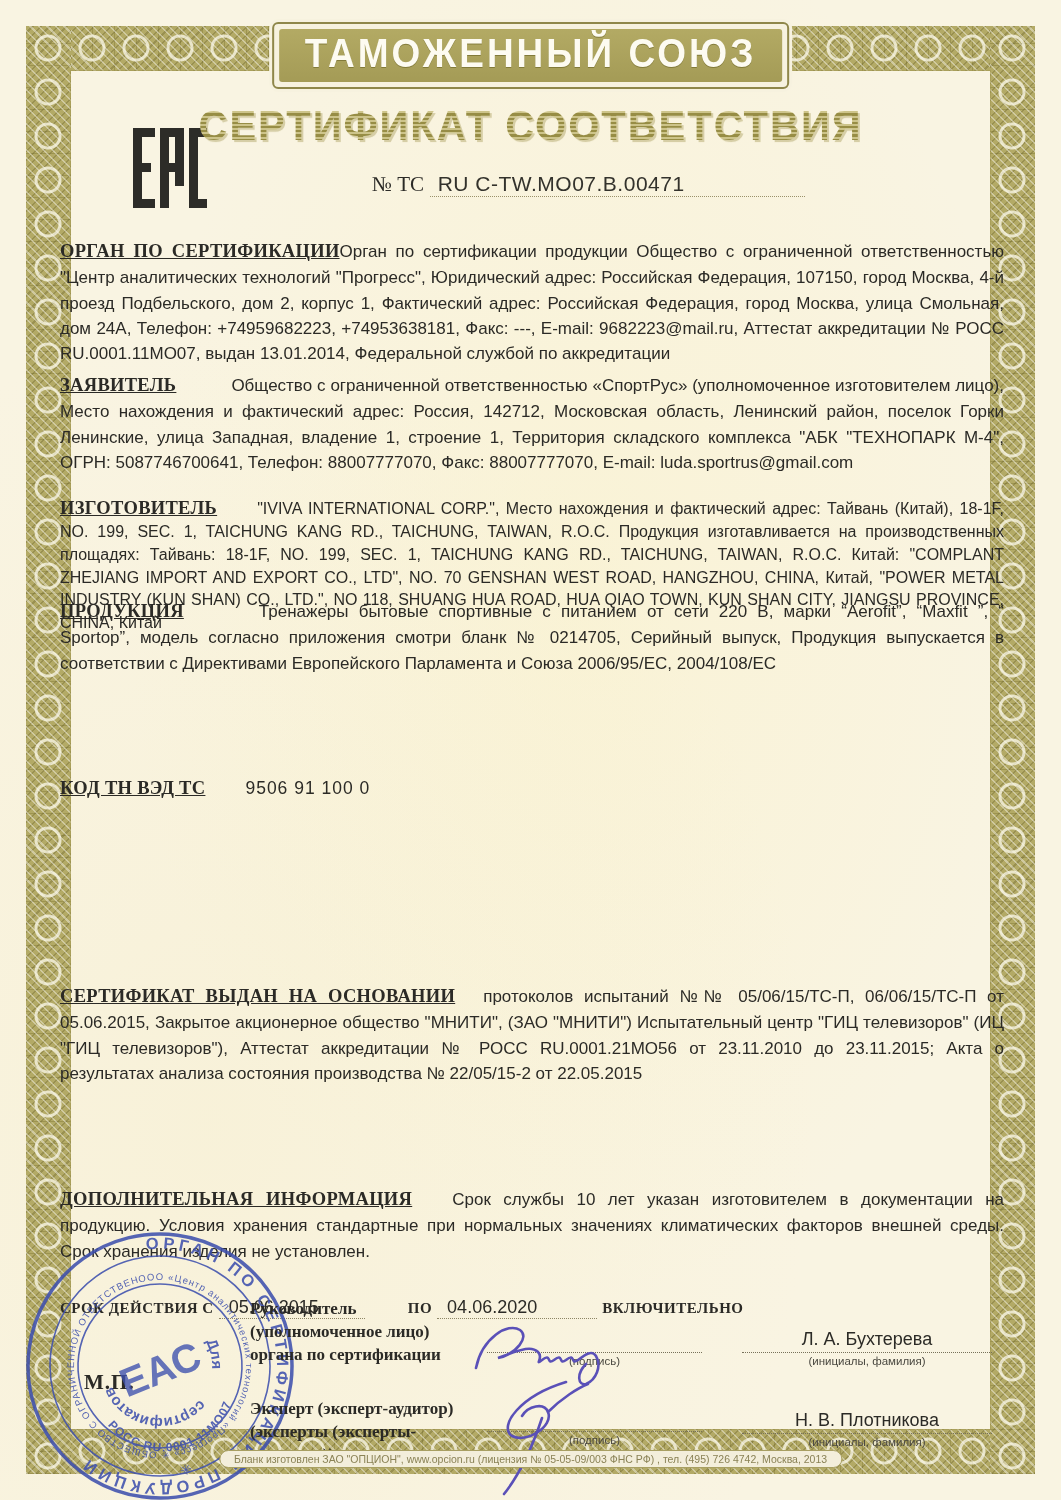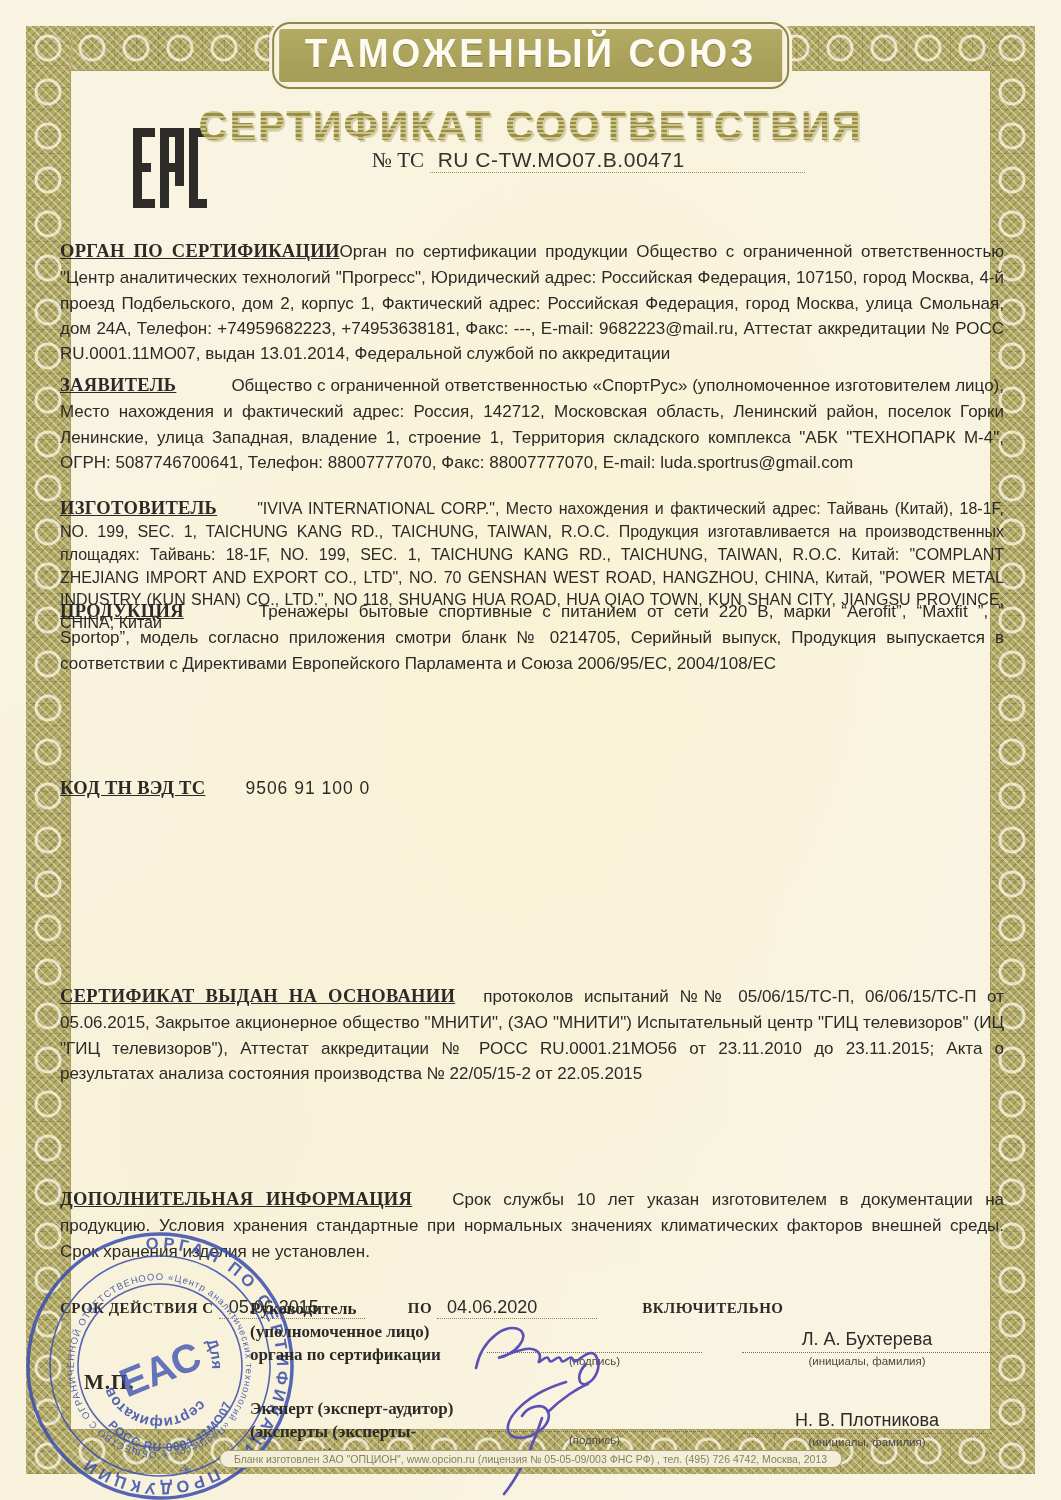--- a/index.html
+++ b/index.html
@@ -31,63 +31,63 @@
       repeating-linear-gradient(-45deg, rgba(110,102,45,.38) 0 1.5px, rgba(110,102,45,0) 1.5px 6px),
       repeating-linear-gradient(0deg, rgba(134,125,58,.5) 0 1px, rgba(134,125,58,0) 1px 22px);
   }
   .strip.top { top:26px; } .strip.bottom { bottom:26px; }
   .strip.left { left:26px; } .strip.right { right:26px; }
   .inner-line { position:absolute; inset:70px; border:1px solid rgba(160,150,80,.55); pointer-events:none; }
 
   
   .banner {
     position:absolute; top:22px; left:50%; transform:translateX(-50%);
-    background:#f7f2df; border:2px solid #8f874a; border-radius:18px; padding:5px;
+    background:#f7f2df; border:2px solid #8f874a; border-radius:6px; padding:5px;
     box-shadow:0 0 0 3px #f7f2df;
   }
   .banner-inner {
     background:linear-gradient(180deg,#b3aa64,#a49b56);
     border-radius:3px; padding:4px 26px 7px 26px;
   }
   .banner-text {
     font-family:"Liberation Sans", sans-serif; font-weight:bold; font-size:37px;
     letter-spacing:3px; color:#fdfbf1; transform:scaleY(1.08); display:inline-block;
     text-shadow:0 1px 0 rgba(120,112,50,.8);
   }
   .eac-logo { position:absolute; left:133px; top:128px; }
   .cert-title {
     position:absolute; top:103px; left:0; right:0; text-align:center;
     font-weight:bold; font-size:40px; letter-spacing:2px;
     background:repeating-linear-gradient(0deg,#978d45 0 2px,#cdc48a 2px 4px);
     -webkit-background-clip:text; background-clip:text; color:transparent;
     filter:drop-shadow(2px 2px 0 rgba(170,160,95,.45));
     transform:scaleY(1.05);
   }
-  .num-line { position:absolute; left:372px; top:148px; font-size:20px; }
+  .num-line { position:absolute; left:372px; top:172px; font-size:20px; }
   .num-label { font-family:"Liberation Serif", serif; font-size:21px; }
   .num-value { font-size:21px; letter-spacing:.5px; border-bottom:1.5px dotted #9a916a; padding:0 120px 1px 8px; color:#33322c; }
   .ser-line { position:absolute; left:372px; top:198px; font-size:20px; }
   .ser-label { font-family:"Liberation Serif", serif; font-size:20px; letter-spacing:1px; }
   .ser-no { font-family:"Liberation Serif", serif; font-size:20px; margin-left:110px; }
   .ser-value { font-family:"Liberation Serif", serif; font-weight:bold; color:#c64353; font-size:23px; letter-spacing:3px; margin-left:14px; }
 
   
   .sec { position:absolute; left:60px; width:944px; font-size:17px; line-height:1.48; text-align:justify; }
   .sec-label { font-family:"Liberation Serif", serif; font-weight:bold; font-size:18.5px; letter-spacing:.3px; white-space:nowrap;text-decoration:underline; }
   .gap40 { display:inline-block; width:40px; } .gap55 { display:inline-block; width:55px; }
   .gap75 { display:inline-block; width:75px; } .gap28 { display:inline-block; width:28px; }
   .sec.small { font-size:16px; line-height:1.42; }
   .kod-value { font-size:17.5px; letter-spacing:1px; }
 
   
   .validity { position:absolute; left:60px; top:1297px; width:944px; font-size:18px; }
   .v-bold { font-family:"Liberation Serif", serif; font-weight:bold; font-size:15px; letter-spacing:.5px; }
   .v-date { font-size:18px; border-bottom:1.5px dotted #8d8565; padding:0 46px 1px 10px; }
   .v-date.second { padding-right:60px; }
-  .v-po { margin-left:38px; } .v-incl { margin-left:40px; }
+  .v-po { margin-left:38px; } .v-incl { }
 
   
   .sig-row { position:absolute; left:250px; width:754px; display:flex; }
   .sig-role { font-family:"Liberation Serif", serif; font-weight:bold; font-size:17px; width:225px; line-height:1.35; }
   .sig-zone { width:215px; margin-left:12px; text-align:center; position:relative; }
   .sig-line { border-bottom:1px dotted #77715a; height:34px; }
   .sig-caption { font-size:11.5px; color:#4a4840; margin-top:2px; }
   .sig-name-zone { width:250px; margin-left:40px; text-align:center; }
   .sig-name { font-size:18px; padding-bottom:2px; border-bottom:1px dotted #77715a; margin-top:12px; }
   .sig-ink { position:absolute; pointer-events:none; }

